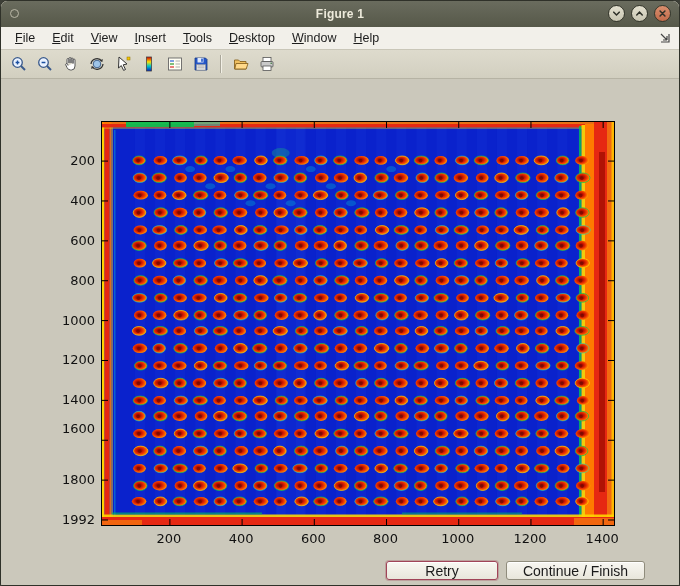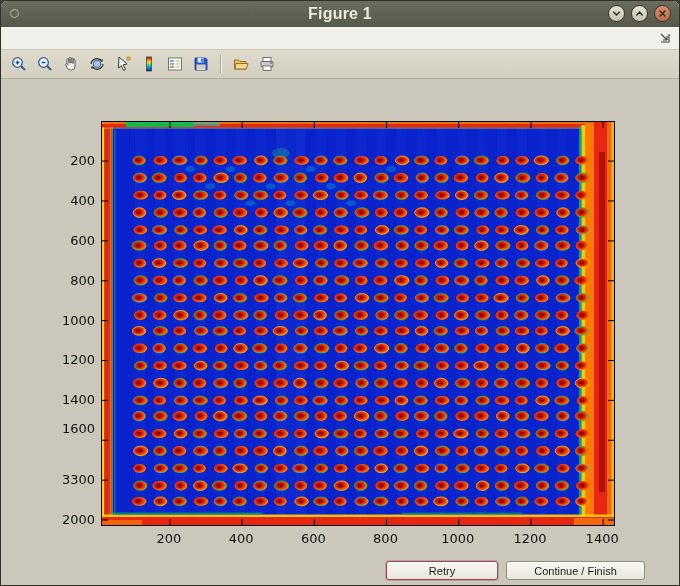--- a/index.html
+++ b/index.html
@@ -4,21 +4,21 @@
 <style>
   html,body{margin:0;padding:0;background:#3c3e36;font-family:"Liberation Sans",sans-serif;}
   .window{position:relative;width:680px;height:586px;box-sizing:border-box;background:#cbc8bb;
           border:1px solid #2f3129;border-radius:7px 7px 2px 2px;overflow:hidden;}
   
   .titlebar{position:relative;height:26px;background:linear-gradient(#6a6c5e,#565849);
             border-radius:6px 6px 0 0;display:flex;align-items:center;}
   .tb-menu-icon{position:absolute;left:9px;top:8px;width:9px;height:9px;border-radius:50%;
                 border:1.5px solid #b9b7a6;box-sizing:border-box;}
   .tb-title{position:absolute;left:0;right:0;text-align:center;color:#edeadb;
-            font-size:16px;font-weight:bold;letter-spacing:.2px;}
+            font-size:12px;font-weight:bold;letter-spacing:.2px;}
   .tb-controls{position:absolute;right:8px;top:4px;display:flex;gap:6px;}
   .ctrl{width:17px;height:17px;border-radius:50%;background:linear-gradient(#e3e0cf,#c8c5b2);
         border:1px solid #35372c;box-sizing:border-box;display:flex;align-items:center;justify-content:center;}
   .ctrl.close{background:linear-gradient(#d98f6e,#c06a4a);}
   .ctrl svg{width:11px;height:11px;display:block;}
   
   .menubar{position:relative;height:22px;background:#f2f0ea;border-bottom:1px solid #c9c6b8;
            display:flex;align-items:center;}
   .menu-items{display:flex;gap:17px;padding-left:14px;font-size:12.5px;color:#1c1c1c;}
   .menu-item{cursor:default;white-space:nowrap;}
@@ -30,21 +30,21 @@
   .tool-btn svg{width:18px;height:18px;display:block;}
   .tool-sep{width:1px;height:18px;background:#aaa79a;border-right:1px solid #f2f0e6;margin:0 5px;}
   
   .canvas{position:relative;height:510px;background:#cbc8bb;}
   .axes{position:absolute;left:100px;top:42px;width:512px;height:403px;border:1px solid #000;
         background:#0a22cc;}
   .plot,.plot svg{display:block;width:512px;height:403px;}
   .tick-label{position:absolute;font-family:"DejaVu Sans",sans-serif;font-size:13px;color:#111;}
   .ytick{width:40px;text-align:right;}
   .xtick{width:44px;text-align:center;}
-  .fig-btn{position:absolute;height:19px;font-family:"Liberation Sans",sans-serif;font-size:11px;
+  .fig-btn{position:absolute;height:19px;font-family:"Liberation Sans",sans-serif;font-size:14px;
            color:#1a1a1a;background:linear-gradient(#f8f7f2,#e8e6db);border:1px solid #8f8c7c;
            border-radius:3px;box-shadow:inset 0 1px 0 #fff;}
   #btn-retry{left:385px;top:482px;width:112px;border:1px solid #a04458;
              box-shadow:0 0 0 1px rgba(160,68,88,.30), inset 0 1px 0 #fff;}
   #btn-continue{left:505px;top:482px;width:139px;}
 </style>
 </head>
 <body>
 
 <div class="window">
@@ -71,20 +71,30 @@
           <span>
             <svg viewBox="0 0 10 10">
               <path d="M2.8 2.8 L7.2 7.2 M7.2 2.8 L2.8 7.2" fill="none" stroke="#2e3028" stroke-width="1.4" stroke-linecap="round"></path>
             </svg>
           </span>
         </div>
       </div>
   </div>
 
   <div class="menubar">
+    <div class="menu-items">
+        <span class="menu-item"><u>F</u>ile</span>
+        <span class="menu-item"><u>E</u>dit</span>
+        <span class="menu-item"><u>V</u>iew</span>
+        <span class="menu-item"><u>I</u>nsert</span>
+        <span class="menu-item"><u>T</u>ools</span>
+        <span class="menu-item"><u>D</u>esktop</span>
+        <span class="menu-item"><u>W</u>indow</span>
+        <span class="menu-item"><u>H</u>elp</span>
+      </div>
     <span class="dock-icon">
       <svg viewBox="0 0 14 14">
           <path d="M3 3 L9 9 M9 9 V5 M9 9 H5 M3 11 H11 V3" fill="none" stroke="#444" stroke-width="1.2"></path>
         </svg>
     </span>
   </div>
 
   <div class="toolbar">
       <div class="tool-btn">
         <svg viewBox="0 0 18 18">
@@ -1249,22 +1259,22 @@
     </div>
     <div>
         <div class="tick-label ytick" style="left: 54px; top: 74.0836px;">200</div>
         <div class="tick-label ytick" style="left: 54px; top: 113.965px;">400</div>
         <div class="tick-label ytick" style="left: 54px; top: 153.846px;">600</div>
         <div class="tick-label ytick" style="left: 54px; top: 193.727px;">800</div>
         <div class="tick-label ytick" style="left: 54px; top: 233.609px;">1000</div>
         <div class="tick-label ytick" style="left: 54px; top: 273.49px;">1200</div>
         <div class="tick-label ytick" style="left: 54px; top: 313.371px;">1400</div>
         <div class="tick-label ytick" style="left: 54px; top: 342px;">1600</div>
-        <div class="tick-label ytick" style="left: 54px; top: 393.134px;">3300</div>
-        <div class="tick-label ytick" style="left: 54px; top: 433.015px;">2000</div>
+        <div class="tick-label ytick" style="left: 54px; top: 393.134px;">1800</div>
+        <div class="tick-label ytick" style="left: 54px; top: 433.015px;">1992</div>
       </div>
     <div>
         <div class="tick-label xtick" style="left: 145.882px; top: 452px;">200</div>
         <div class="tick-label xtick" style="left: 218.096px; top: 452px;">400</div>
         <div class="tick-label xtick" style="left: 290.31px; top: 452px;">600</div>
         <div class="tick-label xtick" style="left: 362.525px; top: 452px;">800</div>
         <div class="tick-label xtick" style="left: 434.739px; top: 452px;">1000</div>
         <div class="tick-label xtick" style="left: 506.953px; top: 452px;">1200</div>
         <div class="tick-label xtick" style="left: 579.168px; top: 452px;">1400</div>
       </div>

